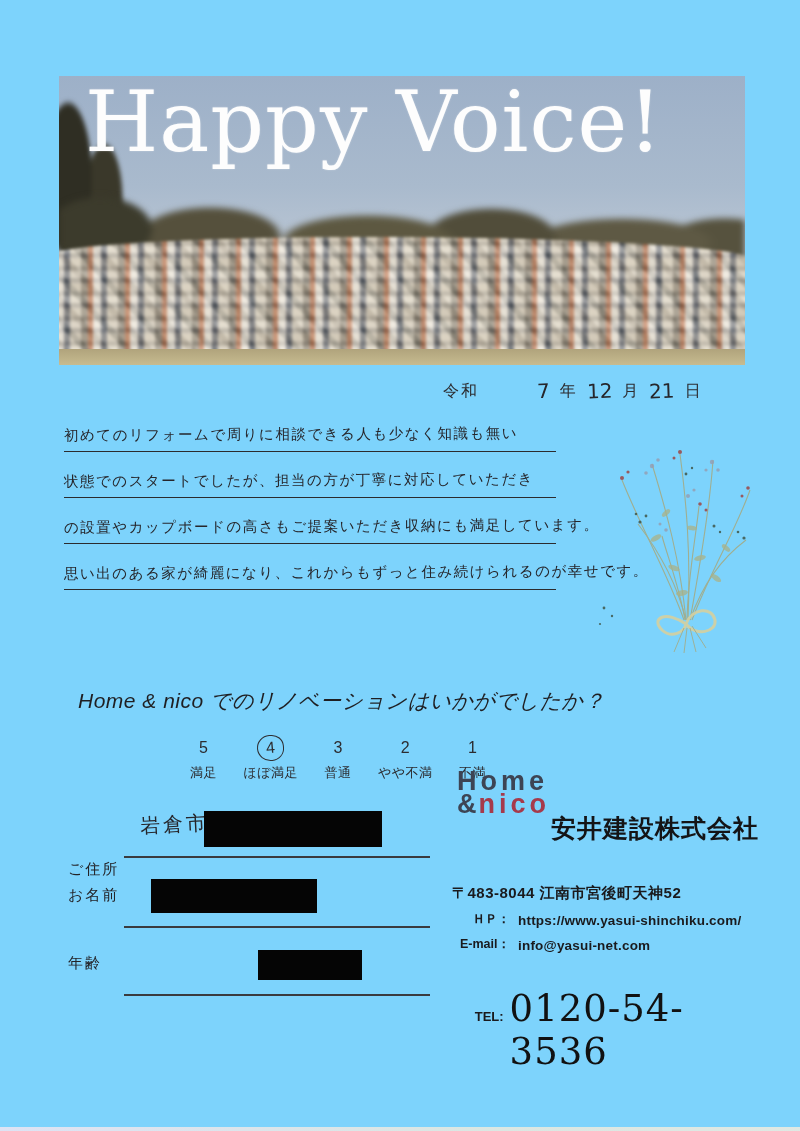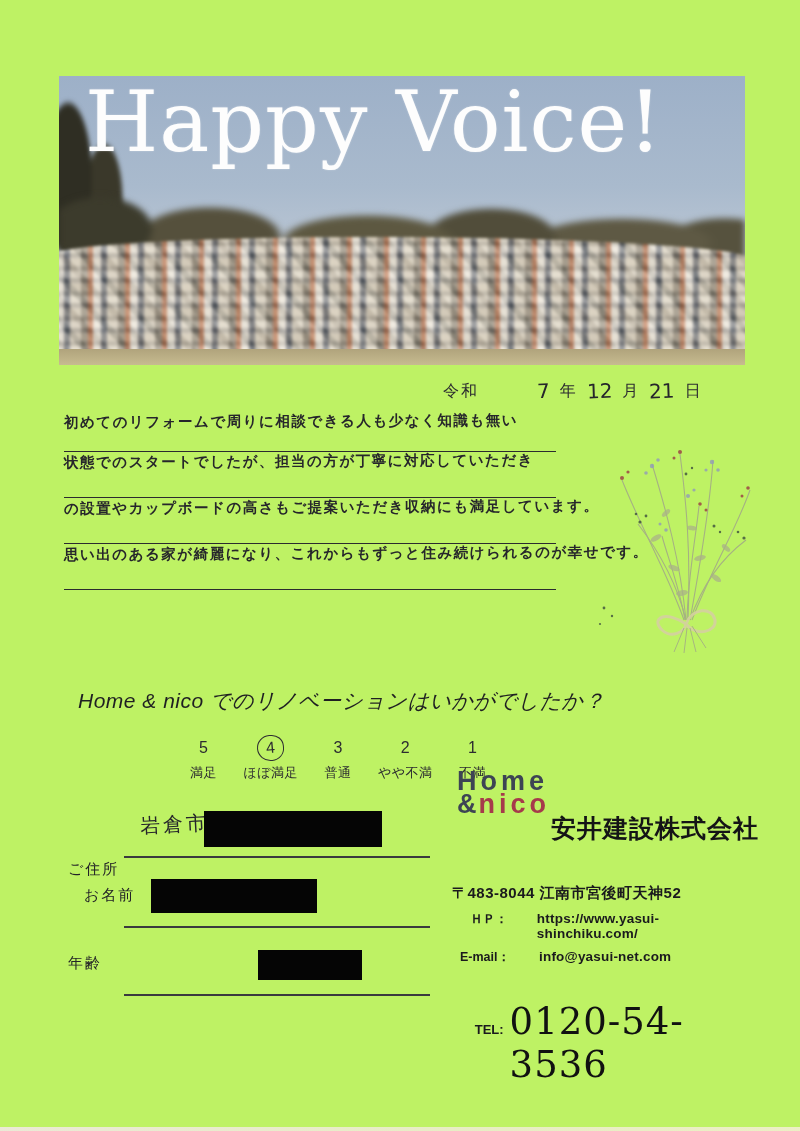--- a/index.html
+++ b/index.html
@@ -1,20 +1,20 @@
 <!DOCTYPE html>
 <html><head>
 <meta charset="utf-8">
 <style>
   * { margin:0; padding:0; box-sizing:border-box; }
   html,body { background:#ffffff; }
   body { font-family:"Liberation Sans","DejaVu Sans",sans-serif; }
   .page {
     position:relative; width:800px; height:1131px; margin:0 auto;
-    background:#bef264; overflow:hidden;
+    background:#7dd3fc; overflow:hidden;
   }
 
   
   .photo {
     position:absolute; left:59px; top:76px; width:686px; height:289px;
     background:linear-gradient(180deg,#9db0c8 0%,#a9bacd 38%,#bcc7d4 62%,#c9d0d6 75%);
     overflow:hidden;
   }
   .treeline {
     position:absolute; left:0; right:0; top:118px; height:78px;
@@ -71,21 +71,21 @@
   .hand {
     font-family:"DejaVu Sans",sans-serif; color:#26262b;
   }
   .date-row .hand { font-size:20px; transform:rotate(-2deg); }
 
   
   .testimonial { position:absolute; left:64px; top:412px; width:492px; }
   .t-line {
     position:relative; height:46px;
     border-bottom:1.6px solid #2b2b2e;
-    display:flex; align-items:flex-start;font-weight:bold;
+    display:flex; align-items:flex-end;
   }
   .t-line:nth-child(1){ height:40px; }
   .t-line:nth-child(5){ height:45px; }
   .t-line span {
     font-size:14.5px; letter-spacing:1.5px; padding-bottom:7px;
     white-space:nowrap; transform:rotate(-.3deg);
   }
   .t-line:nth-child(5) span { margin-left:-16px; letter-spacing:.5px; }
 
   
@@ -122,21 +122,21 @@
   .logo .l1 { font-size:27px; font-weight:bold; letter-spacing:4px; color:#3d4454; }
   .logo .l2 { font-size:27px; font-weight:bold; letter-spacing:2px; margin-top:-4px; }
   .logo .amp { color:#3d4454; }
   .logo .nico { color:#a63a4b; letter-spacing:4px; }
   .company-name {
     position:absolute; left:551px; top:812px;
     font-size:25px; font-weight:bold; color:#141416; letter-spacing:1px;
   }
   .company-info { position:absolute; left:452px; top:884px; width:300px; color:#1a1a1d; }
   .ci-postal { font-size:15px; font-weight:bold; letter-spacing:.5px; }
-  .ci-row { display:flex; align-items:flex-start; margin-top:8px;gap:21px; }
+  .ci-row { display:flex; align-items:flex-end; margin-top:8px; }
   .ci-row .ci-lab { font-size:12.5px; font-weight:bold; width:58px; text-align:right; margin-right:8px; }
   .ci-row .ci-val { font-size:13.5px; font-weight:bold; letter-spacing:.2px; }
   .ci-tel { display:flex; align-items:center; margin-top:6px; }
   .ci-tel .ci-lab { font-size:13px; font-weight:bold; width:58px; text-align:right; margin-right:6px; }
   .ci-tel .tel-num {
     font-family:"DejaVu Serif","Liberation Serif",serif;
     font-size:37px; color:#111; letter-spacing:1px;margin-top:28px;
   }
 
   .scan-bottom {
@@ -275,21 +275,21 @@
       <div class="num">1</div>
       <div class="lbl">不満</div>
     </div>
   </div>
 
   <div class="f-label" style="left:68px; top:860px;">ご住所</div>
   <div class="addr-hand hand">岩倉市</div>
   <div class="redact" style="left:204px; top:811px; width:178px; height:36px;"></div>
   <div class="f-line" style="left:124px; top:856px; width:306px;"></div>
 
-  <div class="f-label" style="left:84px; top:886px;">お名前</div>
+  <div class="f-label" style="left:68px; top:886px;">お名前</div>
   <div class="redact" style="left:151px; top:879px; width:166px; height:34px;"></div>
   <div class="f-line" style="left:124px; top:926px; width:306px;"></div>
 
   <div class="f-label" style="left:68px; top:954px;">年齢</div>
   <div class="redact" style="left:258px; top:950px; width:104px; height:30px;"></div>
   <div class="f-line" style="left:124px; top:994px; width:306px;"></div>
 
   <div class="logo">
     <div class="l1">Home</div>
     <div class="l2"><span class="amp">&amp;</span><span class="nico">nico</span></div>

